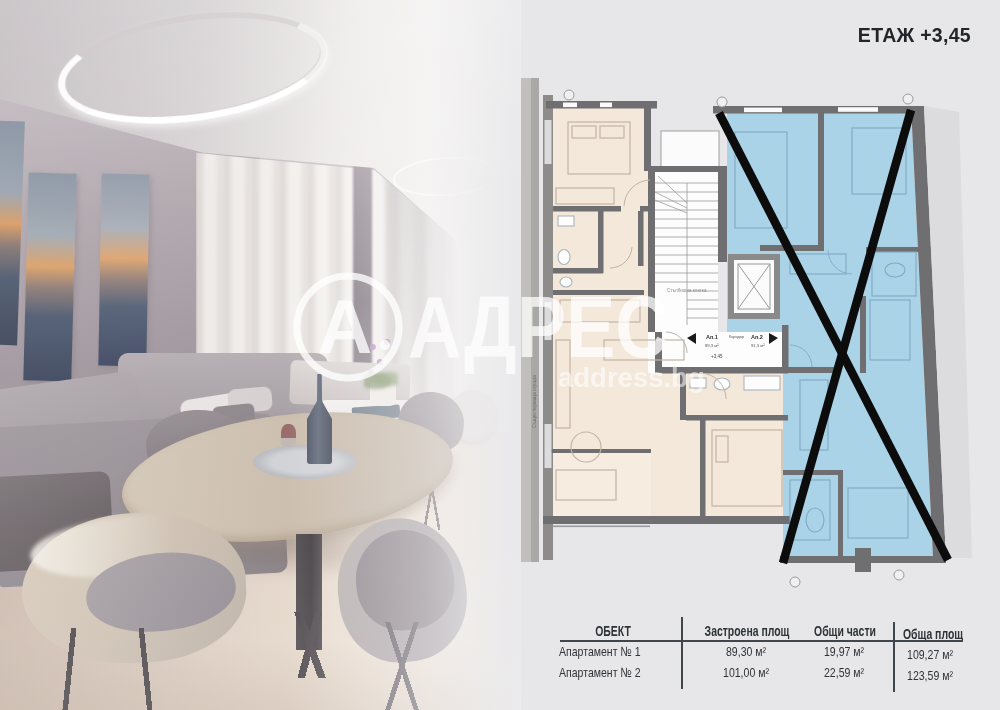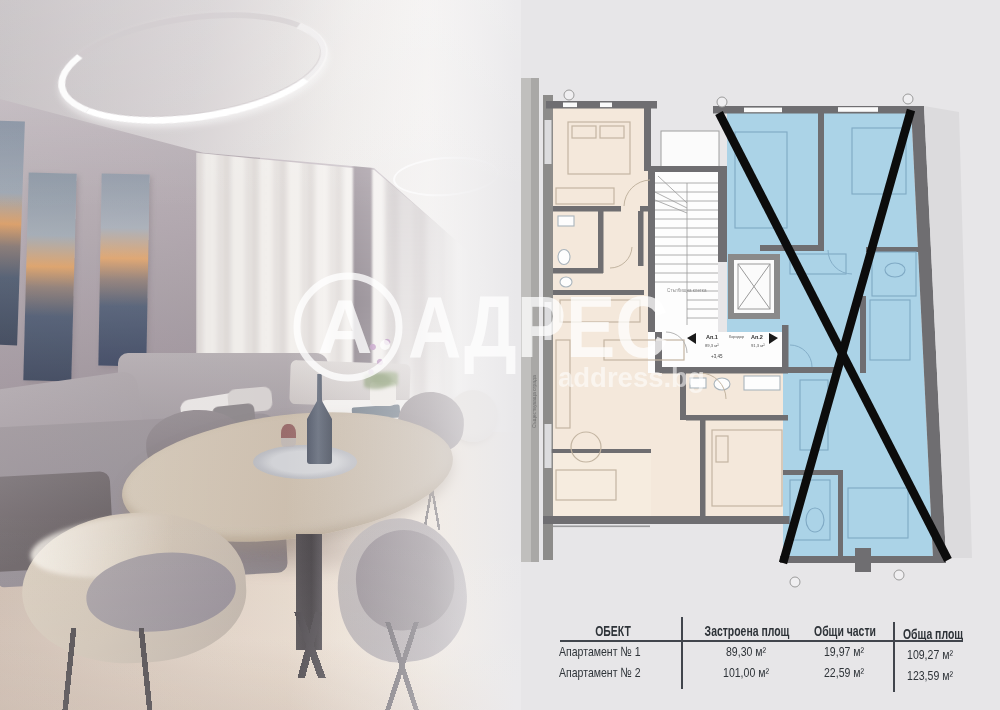--- a/index.html
+++ b/index.html
@@ -306,20 +306,21 @@
 
     <text x="345" y="353" font-size="76" font-weight="bold" fill="rgba(255,255,255,0.78)" text-anchor="middle" font-family="Liberation Sans">А</text>
 
     <circle cx="385" cy="345" r="5" fill="rgba(255,255,255,0.75)"></circle>
 
     <text x="0" y="0" font-size="88" font-weight="bold" fill="rgba(255,255,255,0.75)" text-anchor="start" transform="translate(408,357) scale(0.84,1)" font-family="Liberation Sans">АДРЕС</text>
 
     <text x="558" y="387" font-size="27.5" font-weight="bold" fill="rgba(255,255,255,0.55)" font-family="Liberation Sans">address.bg</text>
   </svg>
 
+  <div class="abs" style="left:662px;top:24px;width:309px;text-align:right;font-size:19.5px;font-weight:bold;color:#222529;letter-spacing:0.3px;">ЕТАЖ +3,45</div>
 
   <div class="abs" style="left:540px;top:615px;width:440px;color:#2e3338;">
 
     <div class="abs" style="left:28px;top:8px;width:90px;text-align:center;font-size:14.5px;font-weight:bold;transform:scaleX(0.72);">ОБЕКТ</div>
     <div class="abs" style="left:142px;top:8px;width:130px;text-align:center;font-size:14.5px;font-weight:bold;transform:scaleX(0.72);">Застроена площ</div>
     <div class="abs" style="left:255px;top:8px;width:100px;text-align:center;font-size:14.5px;font-weight:bold;transform:scaleX(0.72);">Общи части</div>
     <div class="abs" style="left:338px;top:11px;width:110px;text-align:center;font-size:14.5px;font-weight:bold;transform:scaleX(0.72);">Обща площ</div>
 
     <div class="abs" style="left:20px;top:25px;width:403px;height:1.6px;background:#41454c;"></div>
 

